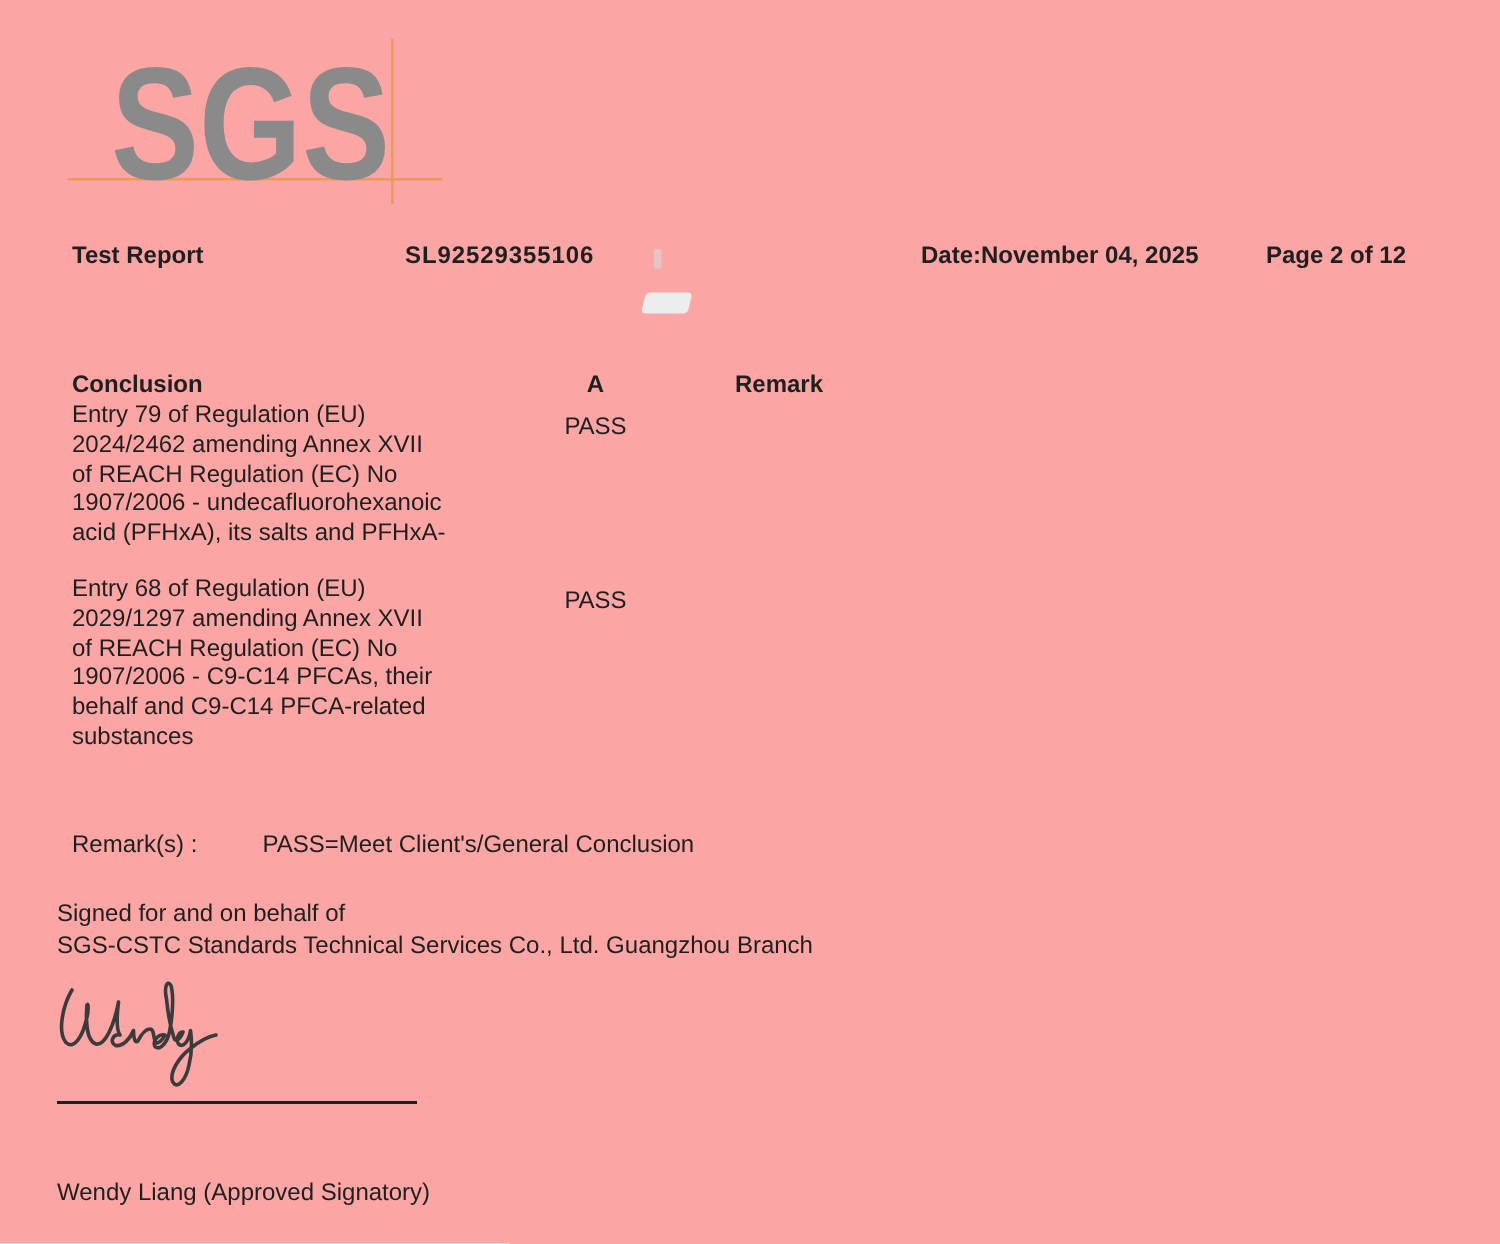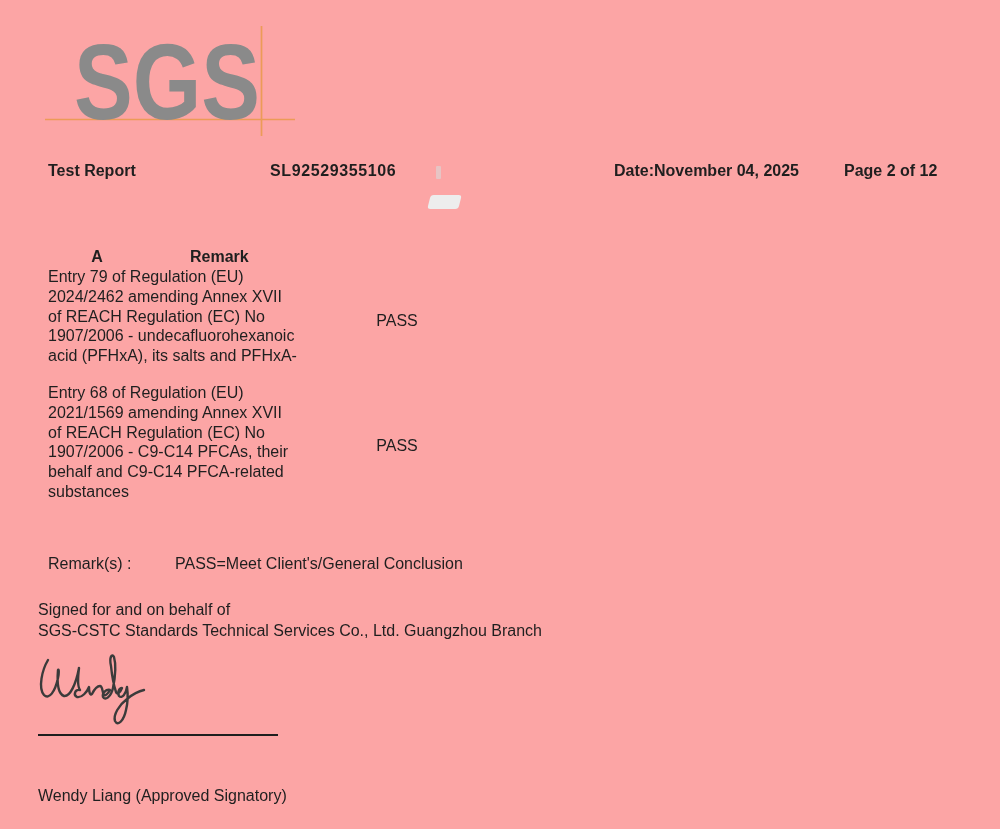--- a/index.html
+++ b/index.html
@@ -68,21 +68,20 @@
     font-size: 16px;
     line-height: 19.8px;
   }
   .tbl-header-row {
     display: flex;
     font-weight: bold;
     height: 20px;
   }
   .tbl-row {
     display: flex;
-    align-items: center;
   }
   .tbl-row.second { margin-top: 17px; }
   .col-conclusion { width: 300px; }
   .col-a {
     width: 98px;
     text-align: center;
   }
   .tbl-row .col-a { padding-top: 8px; }
   .col-remark {
     width: 190px;
@@ -153,40 +152,41 @@
   <div id="hdr-repno" class="hdr-text">SL92529355106</div>
   <div id="hdr-date" class="hdr-text">Date:November 04, 2025</div>
   <div id="hdr-page" class="hdr-text">Page 2 of 12</div>
 
   <div class="artifact-sliver"></div>
   <div class="artifact-smudge"></div>
 
   <div id="conclusion-table">
 
     <div class="tbl-header-row">
+      <div class="col-conclusion">Conclusion</div>
       <div class="col-a">A</div>
       <div class="col-remark">Remark</div>
     </div>
 
     <div class="tbl-row">
       <div class="col-conclusion">
         <div>Entry 79 of Regulation (EU)</div>
         <div>2024/2462 amending Annex XVII</div>
         <div>of REACH Regulation (EC) No</div>
         <div>1907/2006 - undecafluorohexanoic</div>
         <div>acid (PFHxA), its salts and PFHxA-</div>
       </div>
       <div class="col-a">PASS</div>
       <div class="col-remark"></div>
     </div>
 
     <div class="tbl-row second">
       <div class="col-conclusion">
         <div>Entry 68 of Regulation (EU)</div>
-        <div>2021/1569 amending Annex XVII</div>
+        <div>2029/1297 amending Annex XVII</div>
         <div>of REACH Regulation (EC) No</div>
         <div>1907/2006 - C9-C14 PFCAs, their</div>
         <div>behalf and C9-C14 PFCA-related</div>
         <div>substances</div>
       </div>
       <div class="col-a">PASS</div>
       <div class="col-remark"></div>
     </div>
 
   </div>

